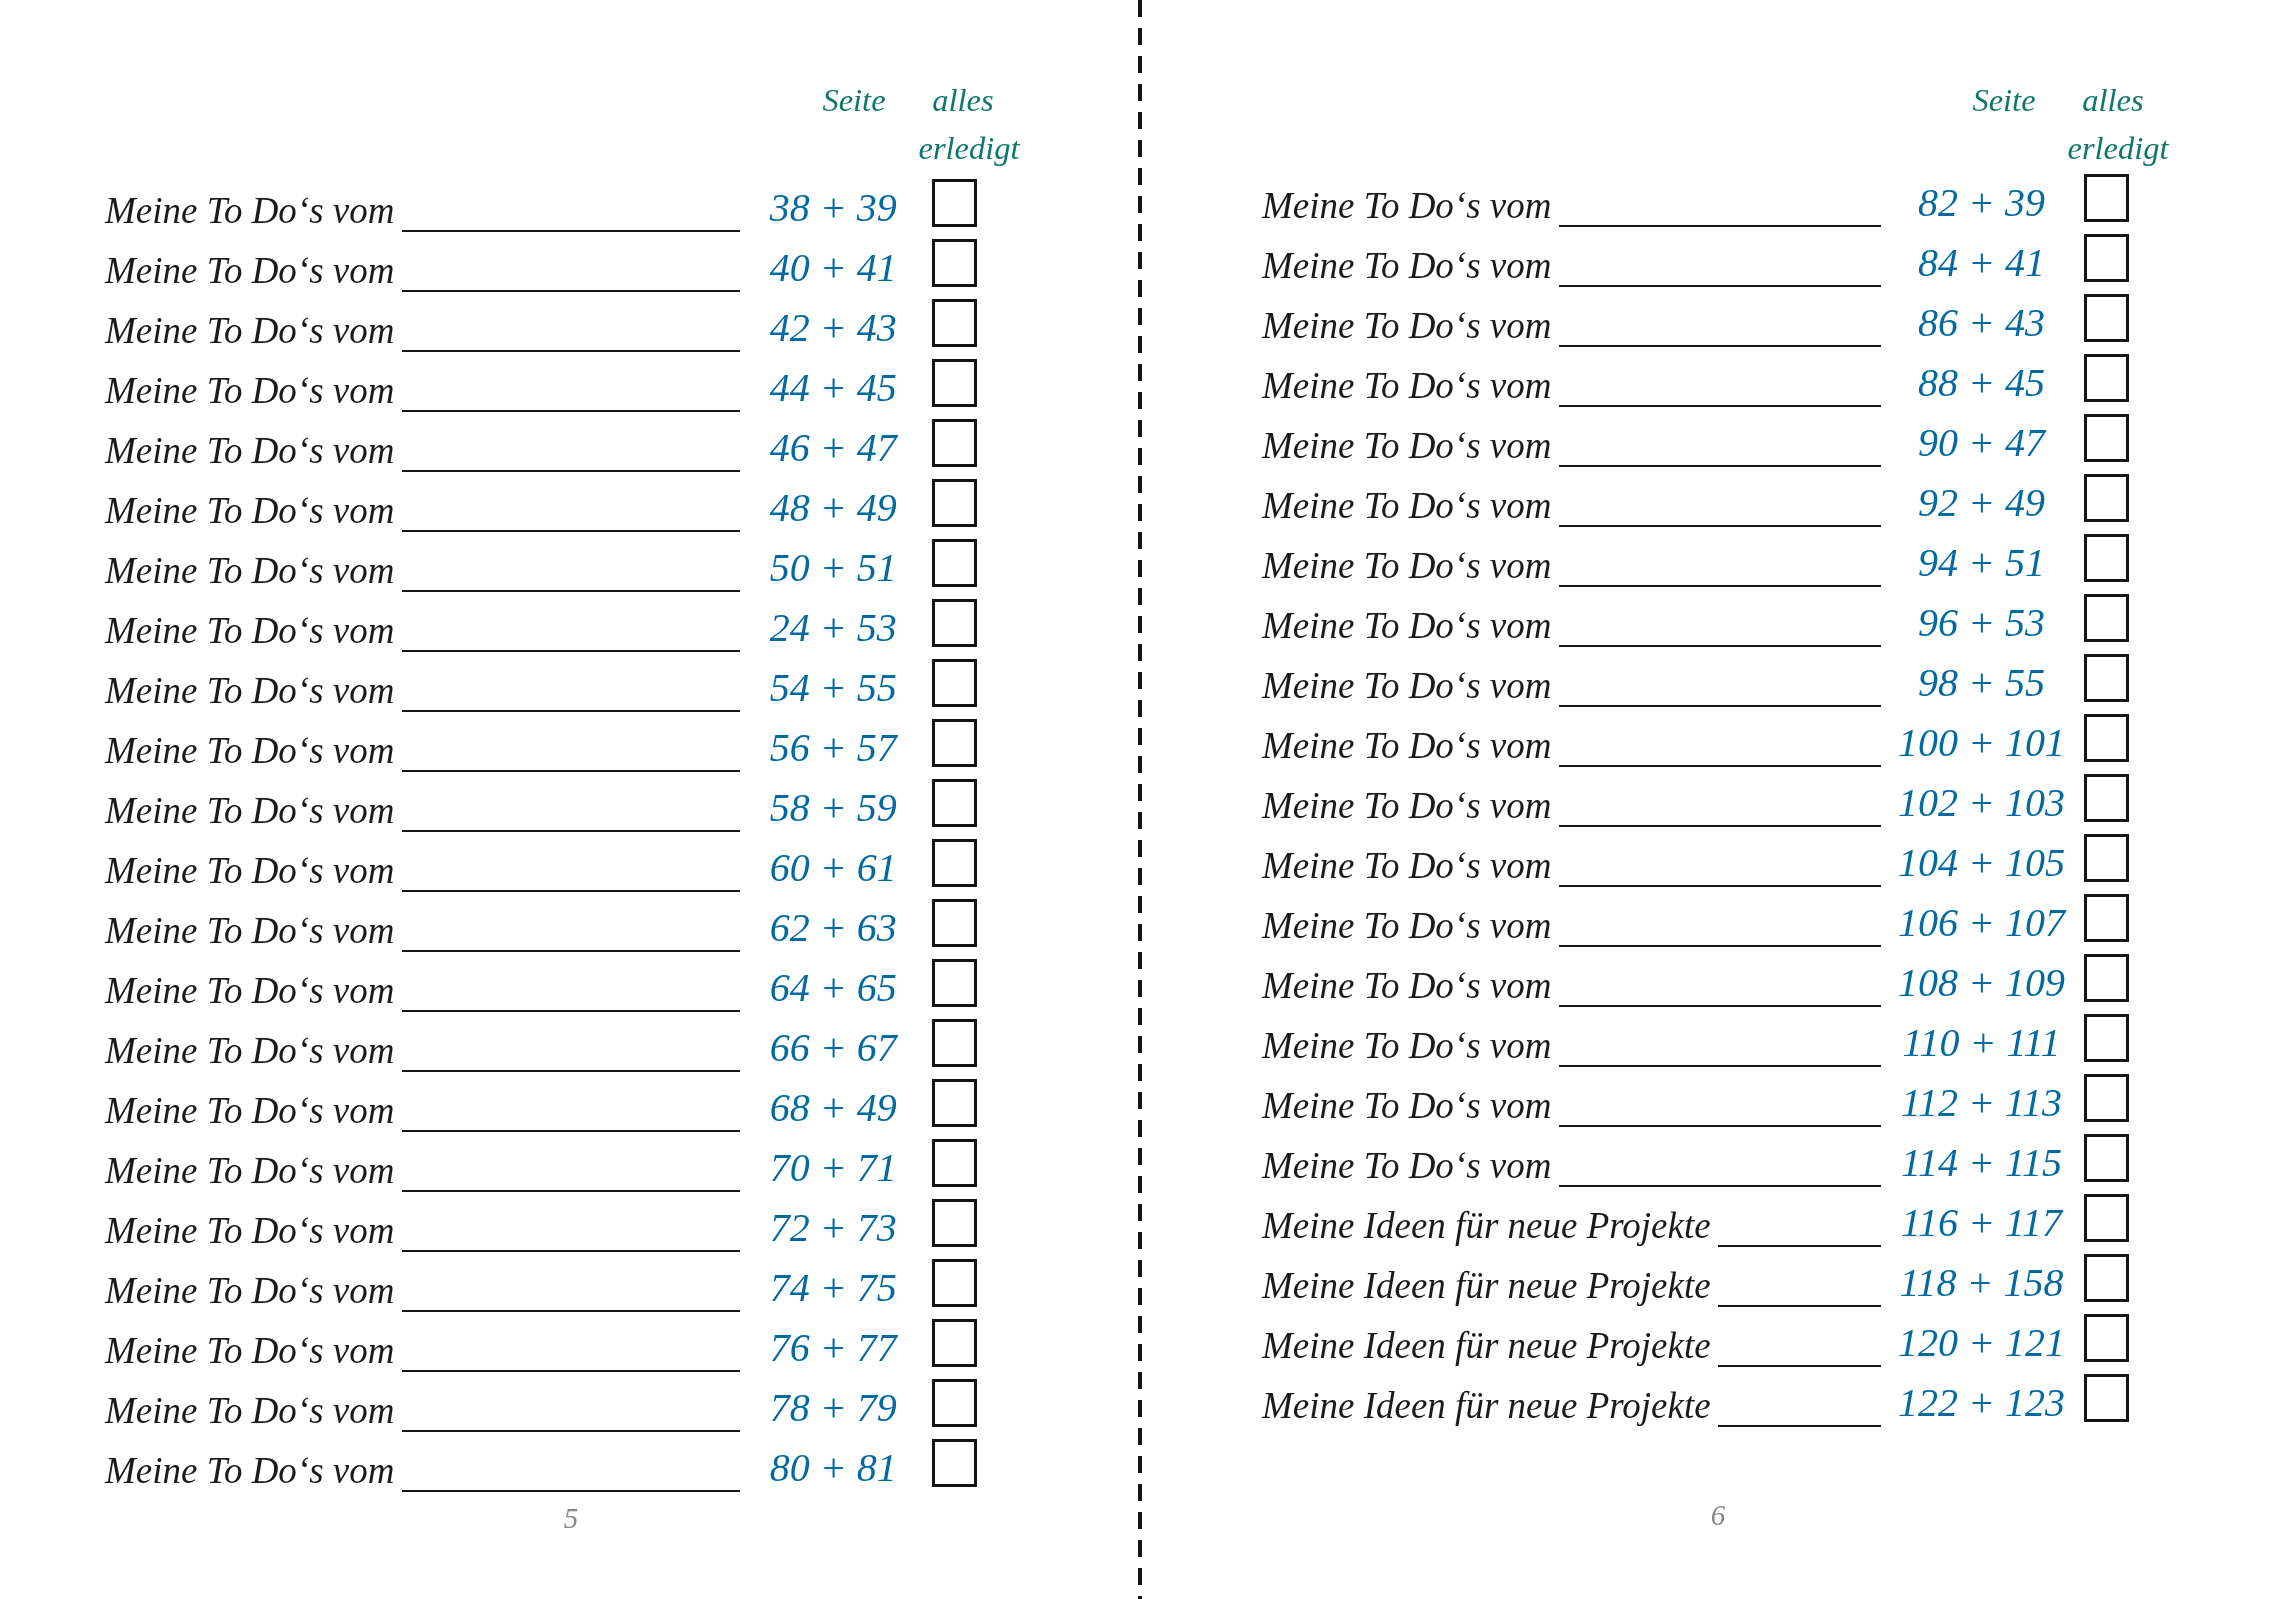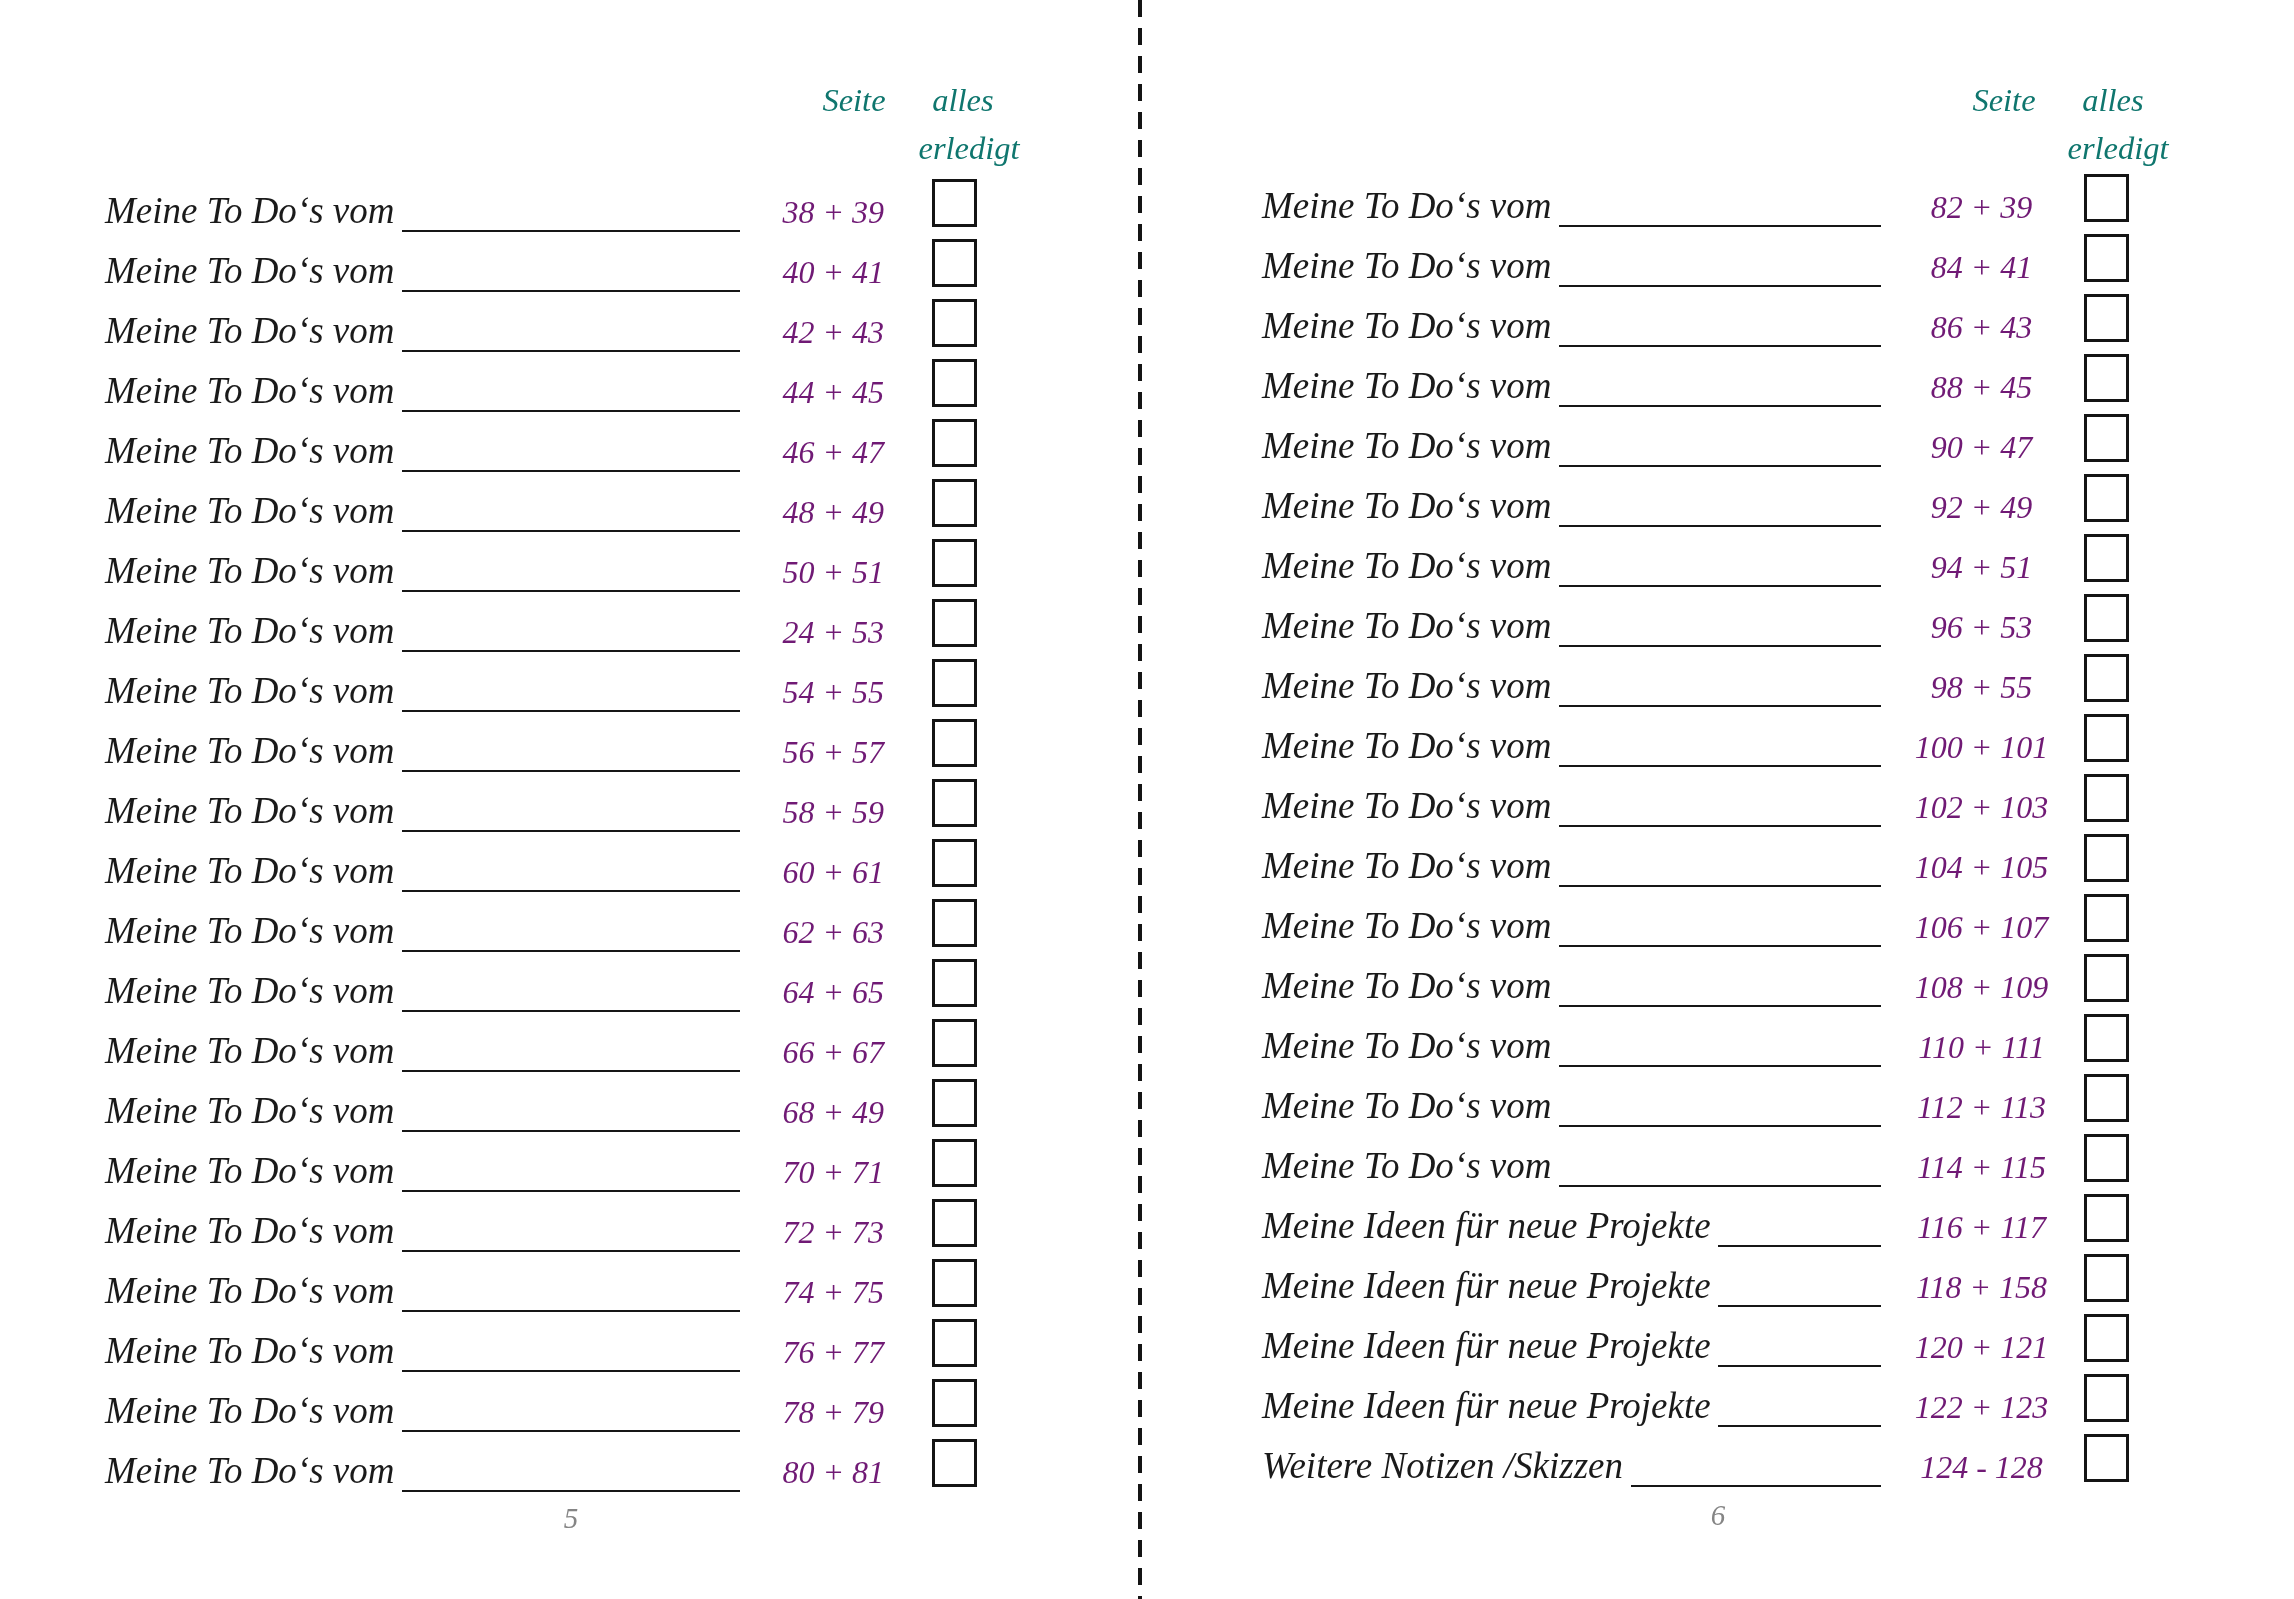--- a/index.html
+++ b/index.html
@@ -39,26 +39,26 @@
     white-space: nowrap;
     flex: 0 0 auto;
   }
   .fill {
     flex: 1 1 auto;
     height: 0;
     border-bottom: 2.9px solid #161616;
     margin: 0 9.6px 5.7px 7.6px;
   }
   .pg {
-    font-size: 32px; line-height: 1;
+    font-size: 40px; line-height: 1;
     padding-bottom: 9.6px;
     text-align: center;
     white-space: nowrap;
     flex: 0 0 auto;
-    color: #701a75;
+    color: #0369a1;
   }
   .page-l .pg { width: 167px; }
   .page-r .pg { width: 182px; margin-top: 32px; }
   .box {
     flex: 0 0 auto;
     width: 39px; height: 42px;
     border: 3.8px solid #141414;
     background: #ffffff;
     margin-bottom: 11.5px;
   }
@@ -396,24 +396,18 @@
     <span class="box"></span>
   </div>
 
   <div class="row">
     <span class="lbl">Meine Ideen für neue Projekte</span>
     <span class="fill"></span>
     <span class="pg">122 + 123</span>
     <span class="box"></span>
   </div>
 
-  <div class="row">
-    <span class="lbl">Weitere Notizen /Skizzen</span>
-    <span class="fill"></span>
-    <span class="pg">124 - 128</span>
-    <span class="box"></span>
-  </div>
 </div>
     <div class="folio">6</div>
   </div>
 
 </div>
 
 
 </body></html>

